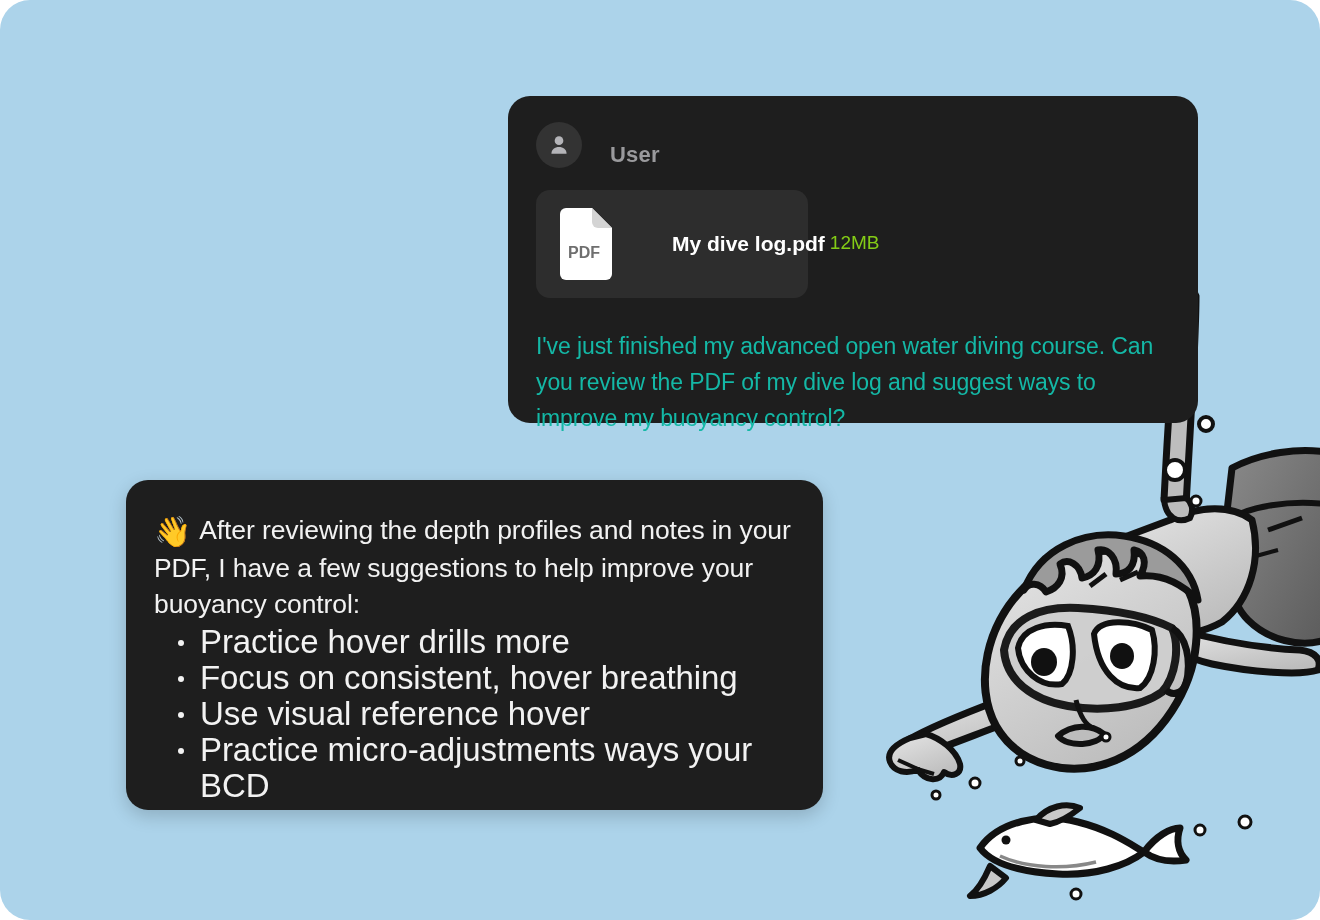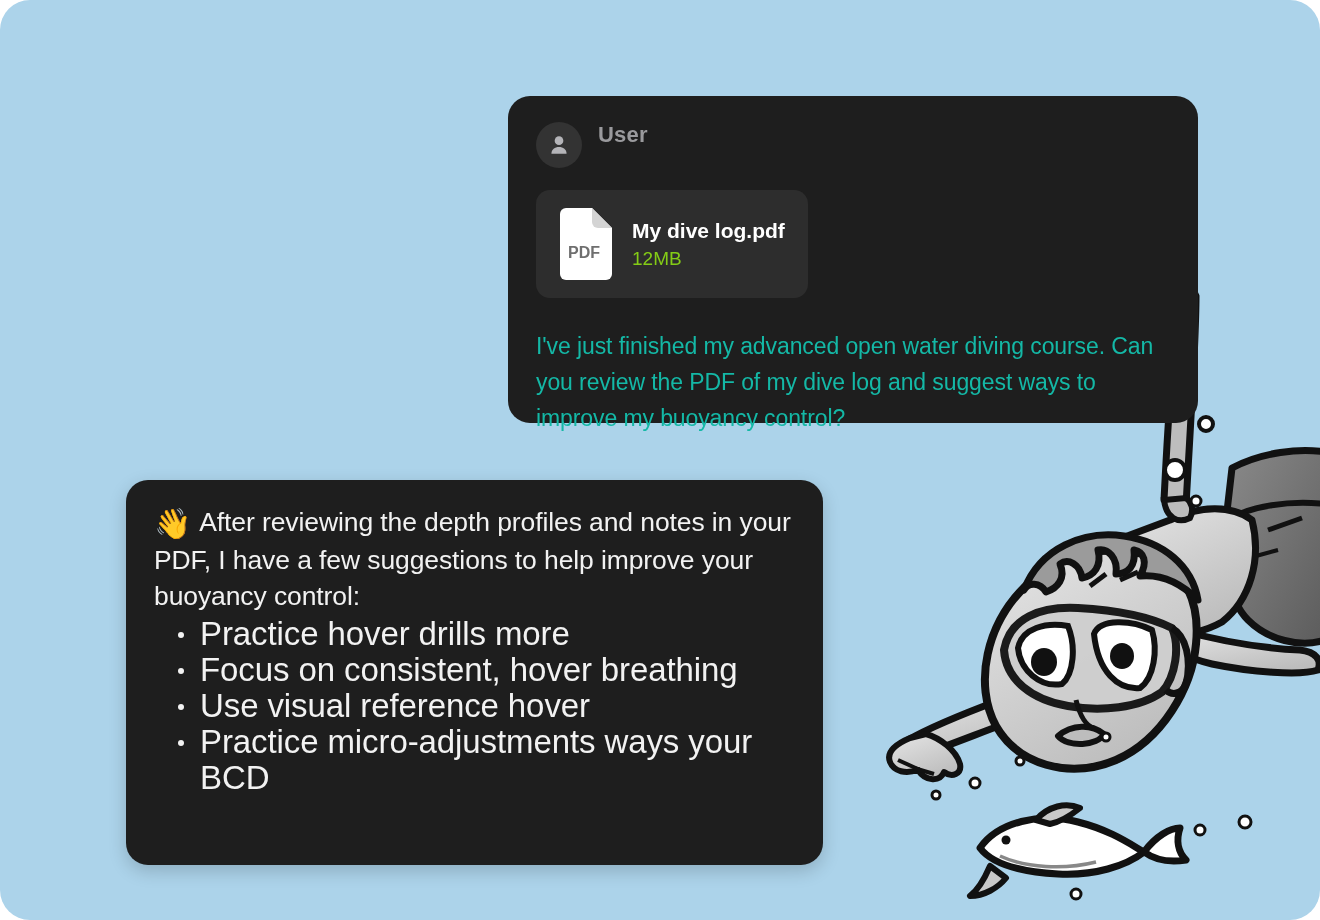--- a/index.html
+++ b/index.html
@@ -48,31 +48,31 @@
     width: 690px;
     height: 327px;
     padding: 26px 28px 0 28px;
     z-index: 5;
   }
 
   #assistant-bubble {
     left: 126px;
     top: 480px;
     width: 697px;
-    height: 385px;
-    padding: 24px 30px 0 28px;
+    height: 330px;
+    padding: 32px 30px 0 28px;
     z-index: 5;
     box-shadow: 0 6px 18px rgba(0,0,0,0.18);
   }
 
   
   .user-head {
     display: flex;
-    align-items: flex-start;
-    gap: 16px;
+    align-items: flex-end;
+    gap: 28px;
     margin-bottom: 22px;
   }
   .avatar {
     width: 46px;
     height: 46px;
     border-radius: 50%;
     background: #333333;
     display: flex;
     align-items: center;
     justify-content: center;
@@ -92,21 +92,21 @@
     align-items: center;
     gap: 20px;
     background: #2d2d2d;
     border-radius: 14px;
     padding: 18px 24px 18px 20px;
     width: 272px;
     box-sizing: border-box;
     margin-bottom: 30px;
   }
   .pdf-icon { flex: none; width: 56px; height: 72px; display: block; }
-  .att-text { display: flex; flex-direction: column; gap: 5px; min-width: 0; }
+  .att-text { display: flex; flex-direction: row; gap: 5px; min-width: 0; margin-left: 40px; }
   .att-name {
     font-size: 21px;
     font-weight: bold;
     color: #ffffff;
     white-space: nowrap;
   }
   .att-size {
     font-size: 19px;
     color: #84cc16;
   }

